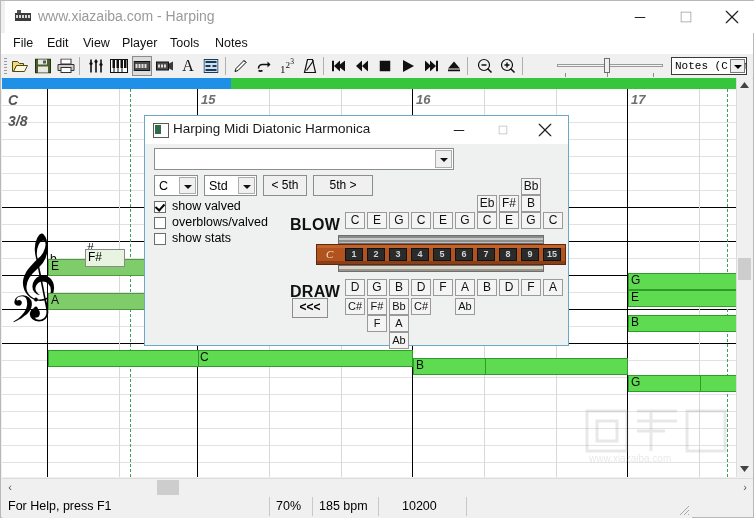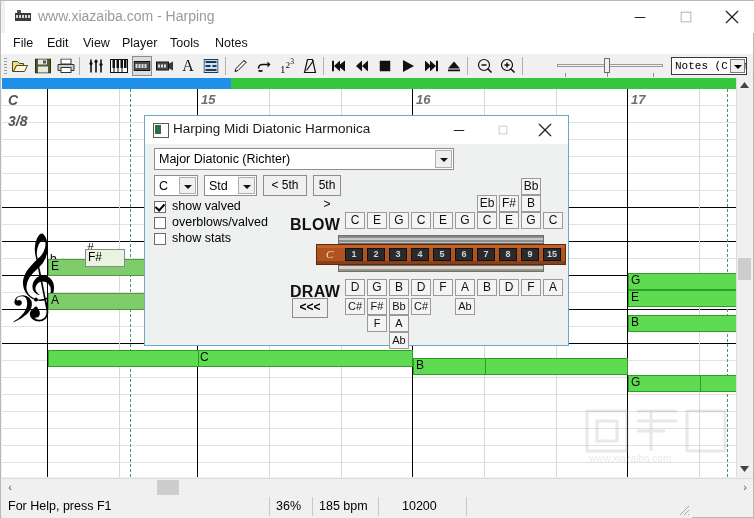--- a/index.html
+++ b/index.html
@@ -462,34 +462,33 @@
       </div>
       <div class="dlg-btn" style="right:2px">
         <svg width="13" height="13" viewBox="0 0 13 13">
             <line x1="0" y1="0" x2="13" y2="13" stroke="#222" stroke-width="1.2"></line>
             <line x1="13" y1="0" x2="0" y2="13" stroke="#222" stroke-width="1.2"></line>
           </svg>
       </div>
     </div>
 
     <div class="combo" style="left:9px;top:32px;width:300px;height:22px">
-      <span>Major Diatonic (Richter)</span>
       <span class="ar"></span>
     </div>
 
     <div class="combo" style="left:9px;top:59px;width:44px;height:21px">
       <span>C</span>
       <span class="ar"></span>
     </div>
     <div class="combo" style="left:59px;top:59px;width:53px;height:21px">
       <span>Std</span>
       <span class="ar"></span>
     </div>
     <div class="pbtn" style="left:118px;top:59px;width:44px;height:21px;line-height:19px">&lt; 5th</div>
-    <div class="pbtn" style="left:168px;top:59px;width:28px;height:21px;line-height:19px">5th &gt;</div>
+    <div class="pbtn" style="left:168px;top:59px;width:60px;height:21px;line-height:19px">5th &gt;</div>
 
     <div class="chk on" style="left:9px;top:85px"></div>
     <div class="chklab" style="left:27px;top:83px">show valved</div>
     <div class="chk" style="left:9px;top:101px"></div>
     <div class="chklab" style="left:27px;top:99px">overblows/valved</div>
     <div class="chk" style="left:9px;top:117px"></div>
     <div class="chklab" style="left:27px;top:115px">show stats</div>
 
     <div class="nkey" style="left:376px;top:62px">Bb</div>
     <div class="nkey" style="left:332px;top:79px">Eb</div>
@@ -567,21 +566,21 @@
 
   <div class="hsb">
     <div class="ar" style="left:0">‹</div>
     <div class="thumb"></div>
     <div class="ar" style="right:0">›</div>
   </div>
 
   <div class="statusbar">
     <div class="st-cell" style="left:6px">For Help, press F1</div>
     <div class="st-div" style="left:267px"></div>
-    <div class="st-cell" style="left:274px">36%</div>
+    <div class="st-cell" style="left:274px">70%</div>
     <div class="st-div" style="left:310px"></div>
     <div class="st-cell" style="left:317px">185 bpm</div>
     <div class="st-div" style="left:376px"></div>
     <div class="st-cell" style="left:400px">10200</div>
     <div class="st-div" style="left:464px"></div>
     <div class="grip">
       <svg width="12" height="12" viewBox="0 0 12 12">
         <g stroke="#a6a6a6" stroke-width="1">
           <line x1="11" y1="2" x2="2" y2="11"></line>
             <line x1="11" y1="6" x2="6" y2="11"></line>

